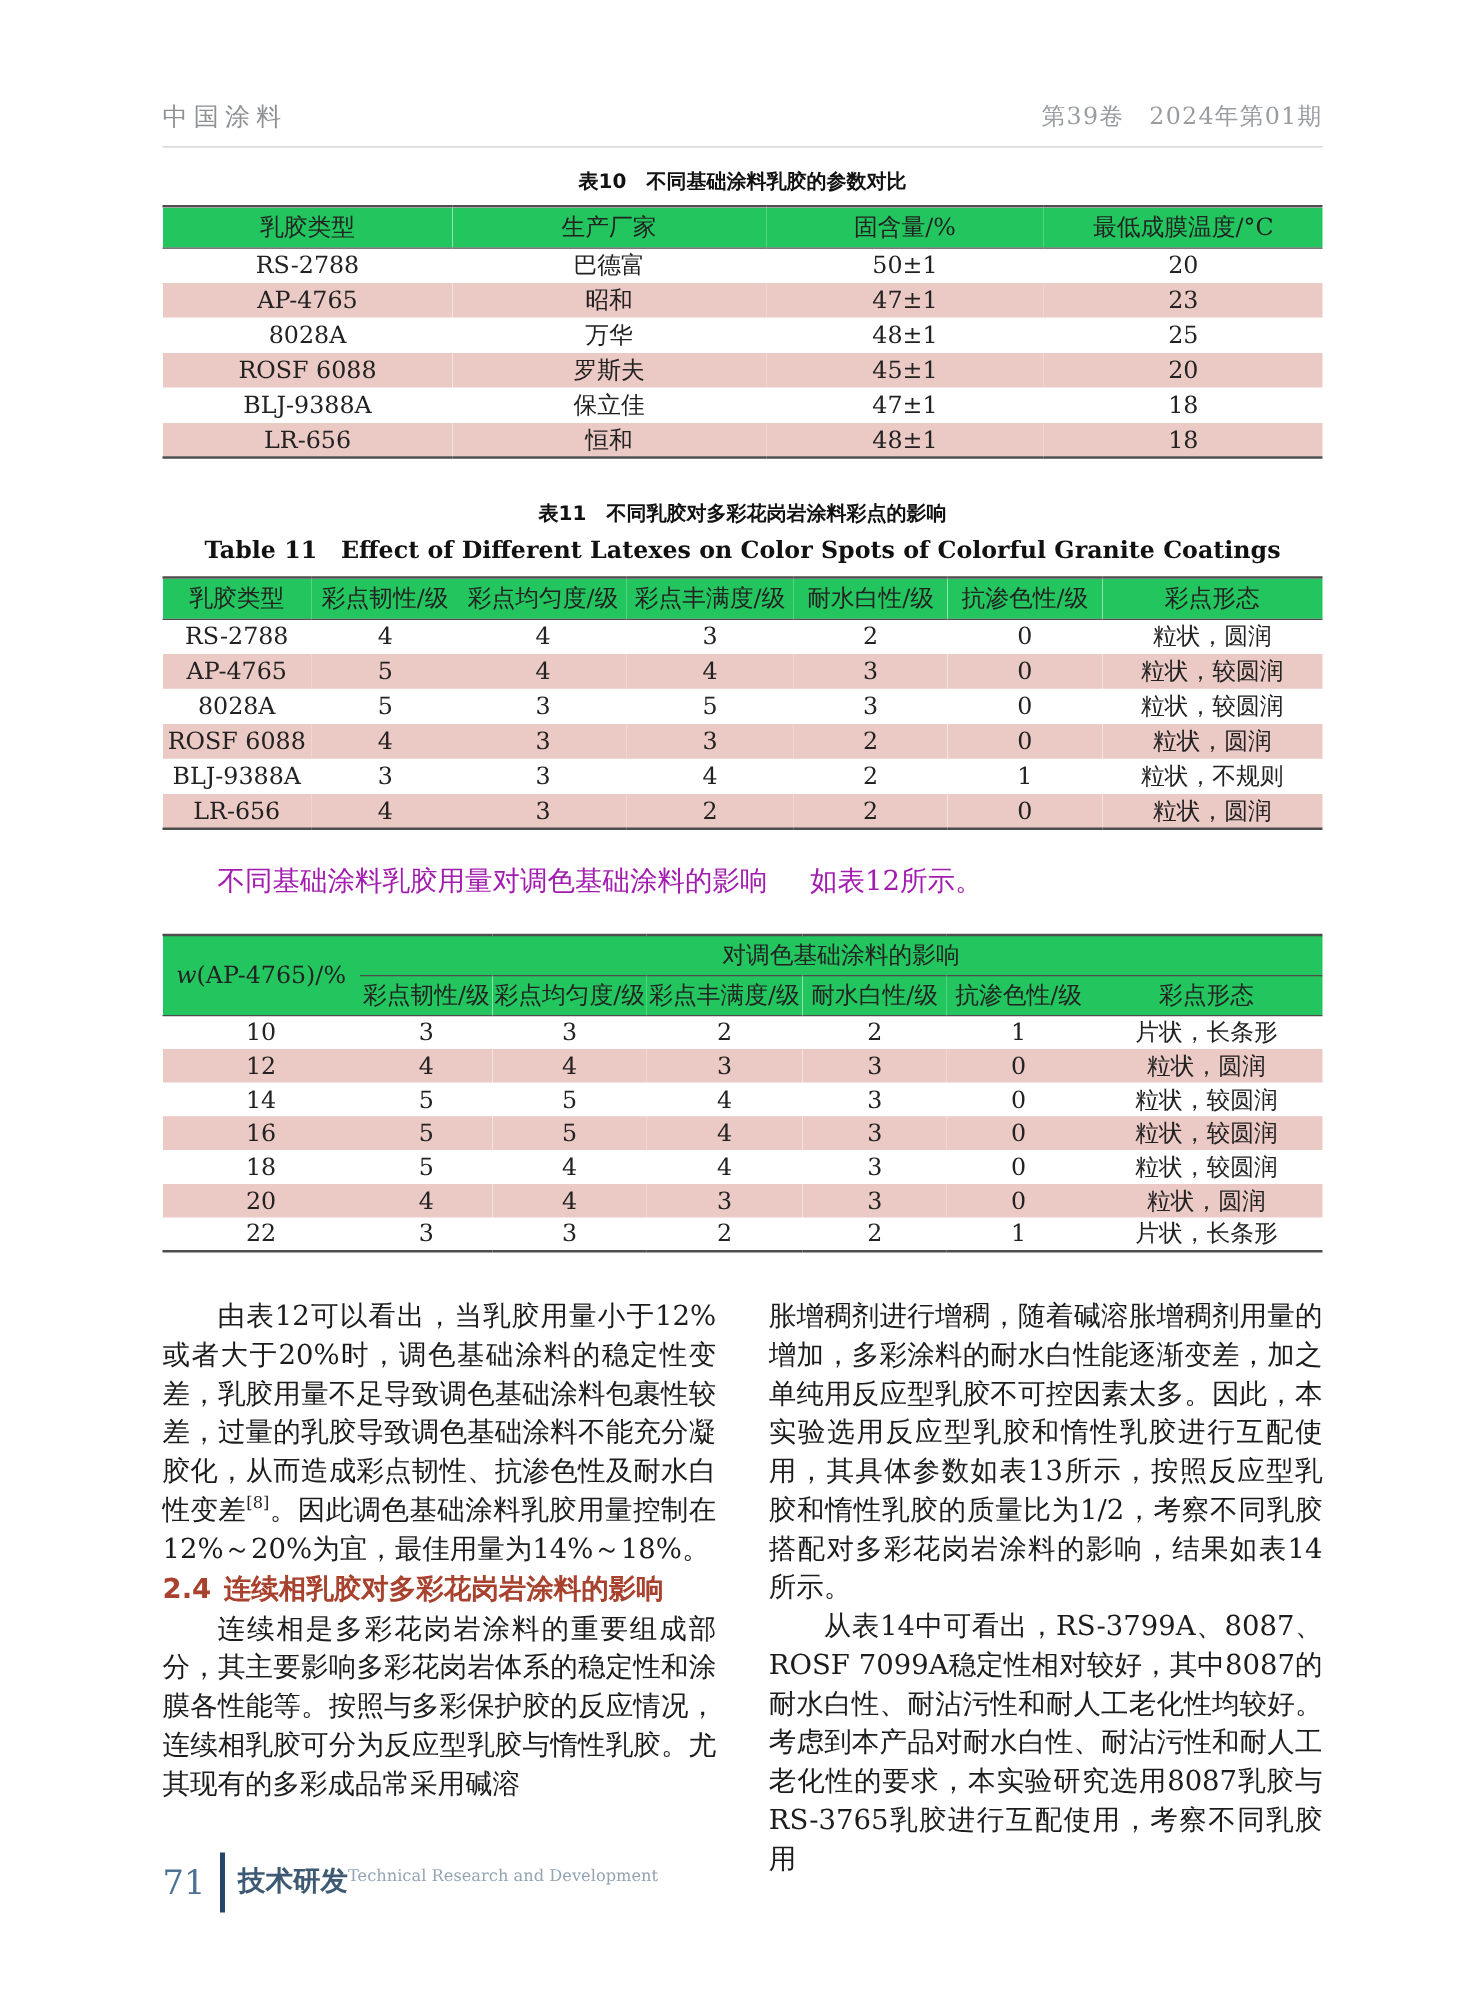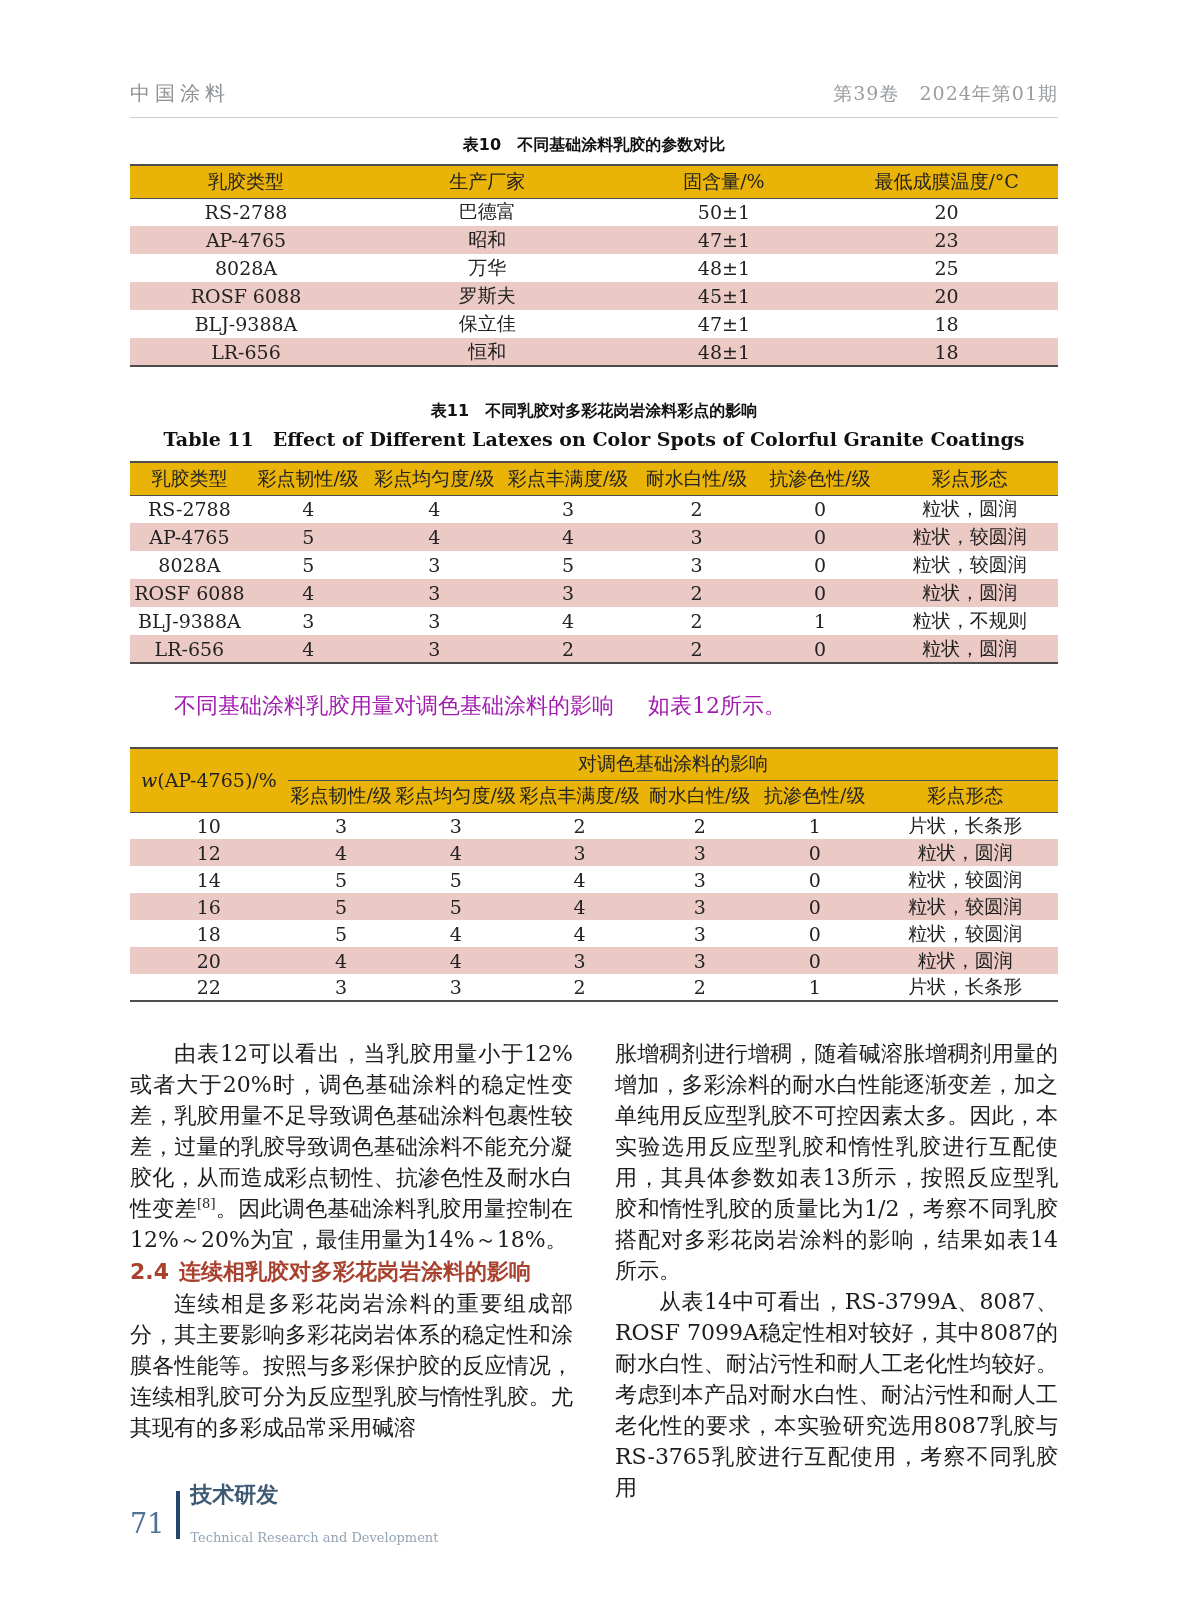--- a/index.html
+++ b/index.html
@@ -5,36 +5,36 @@
   * { margin:0; padding:0; box-sizing:border-box; }
   html,body { background:#ffffff; }
   body {
     width:1187px; height:1600px; position:relative;
     font-family:"DejaVu Serif","Liberation Serif",serif;
     color:#1c1c1c;
   }
   .page { position:relative; width:1187px; height:1600px; padding:80px 129px 0 130px; }
 
   
-  .running-head { display:flex; justify-content:space-between; align-items:center;
+  .running-head { display:flex; justify-content:space-between; align-items:flex-start;
     padding-bottom:10px; border-bottom:1px solid #cdced0; }
   .journal-name { font-size:20px; color:#8d9193; letter-spacing:5px; }
   .issue-info  { font-size:19px; color:#999da0; letter-spacing:1px; }
 
   
   .caption-zh { text-align:center; font-family:"DejaVu Sans","Liberation Sans",sans-serif;
     font-weight:bold; font-size:16px; color:#111; }
   .caption-en { text-align:center; font-weight:bold; font-size:19px; color:#111; margin-top:5px; }
 
   
   table { width:100%; border-collapse:collapse; table-layout:fixed;
     border-top:2px solid #4d4d4d; border-bottom:2px solid #4d4d4d; }
   th,td { text-align:center; vertical-align:middle; font-weight:normal;
     font-size:19px; color:#222; overflow:hidden; white-space:nowrap; }
-  thead th { background:#eab308; height:33px; border-bottom:1px solid #4d4d4d; }
+  thead th { background:#22c55e; height:33px; border-bottom:1px solid #4d4d4d; }
   tbody td { height:28px; }
   tbody tr:nth-child(even) td { background:#ebc9c5; }
   .t12 thead th.group-header { height:32px; border-bottom:1px solid #4d4d4d; }
   .t12 thead tr.subhead th { height:32px; }
   .t12 tbody td { height:27px; }
   .ital { font-style:italic; }
 
   .tbl-block { margin-top:34px; }
   .tbl-block table { margin-top:8px; }
   .first-block { margin-top:17px; }
@@ -50,21 +50,21 @@
   .col p.noindent { text-indent:0; }
   sup.cite { font-size:13px; vertical-align:super; line-height:0; }
   .section-heading { font-family:"DejaVu Sans","Liberation Sans",sans-serif;
     font-weight:bold; font-size:22px; color:#a8422e; margin:1px 0 1px 0; }
   .section-heading .sec-no { margin-right:10px; }
 
   
   .footer { position:absolute; left:130px; top:1482px; display:flex; align-items:center; }
   .page-number { font-size:27px; color:#4e7295; margin-right:12px; align-self:flex-end; padding-bottom:8px; }
   .footer-bar { width:4px; height:48px; background:#24466a; margin-right:10px; }
-  .footer-titles { display:flex; flex-direction:column; justify-content:center;gap:21px; }
+  .footer-titles { display:flex; flex-direction:row; justify-content:center; }
   .footer-zh { font-family:"DejaVu Sans","Liberation Sans",sans-serif; font-weight:bold;
     font-size:22px; color:#3e5a73; line-height:26px; }
   .footer-en { font-size:13px; color:#93a4b4; line-height:18px; }
 </style>
 </head>
 <body>
 
 <div class="page">
 
   <div class="running-head">

